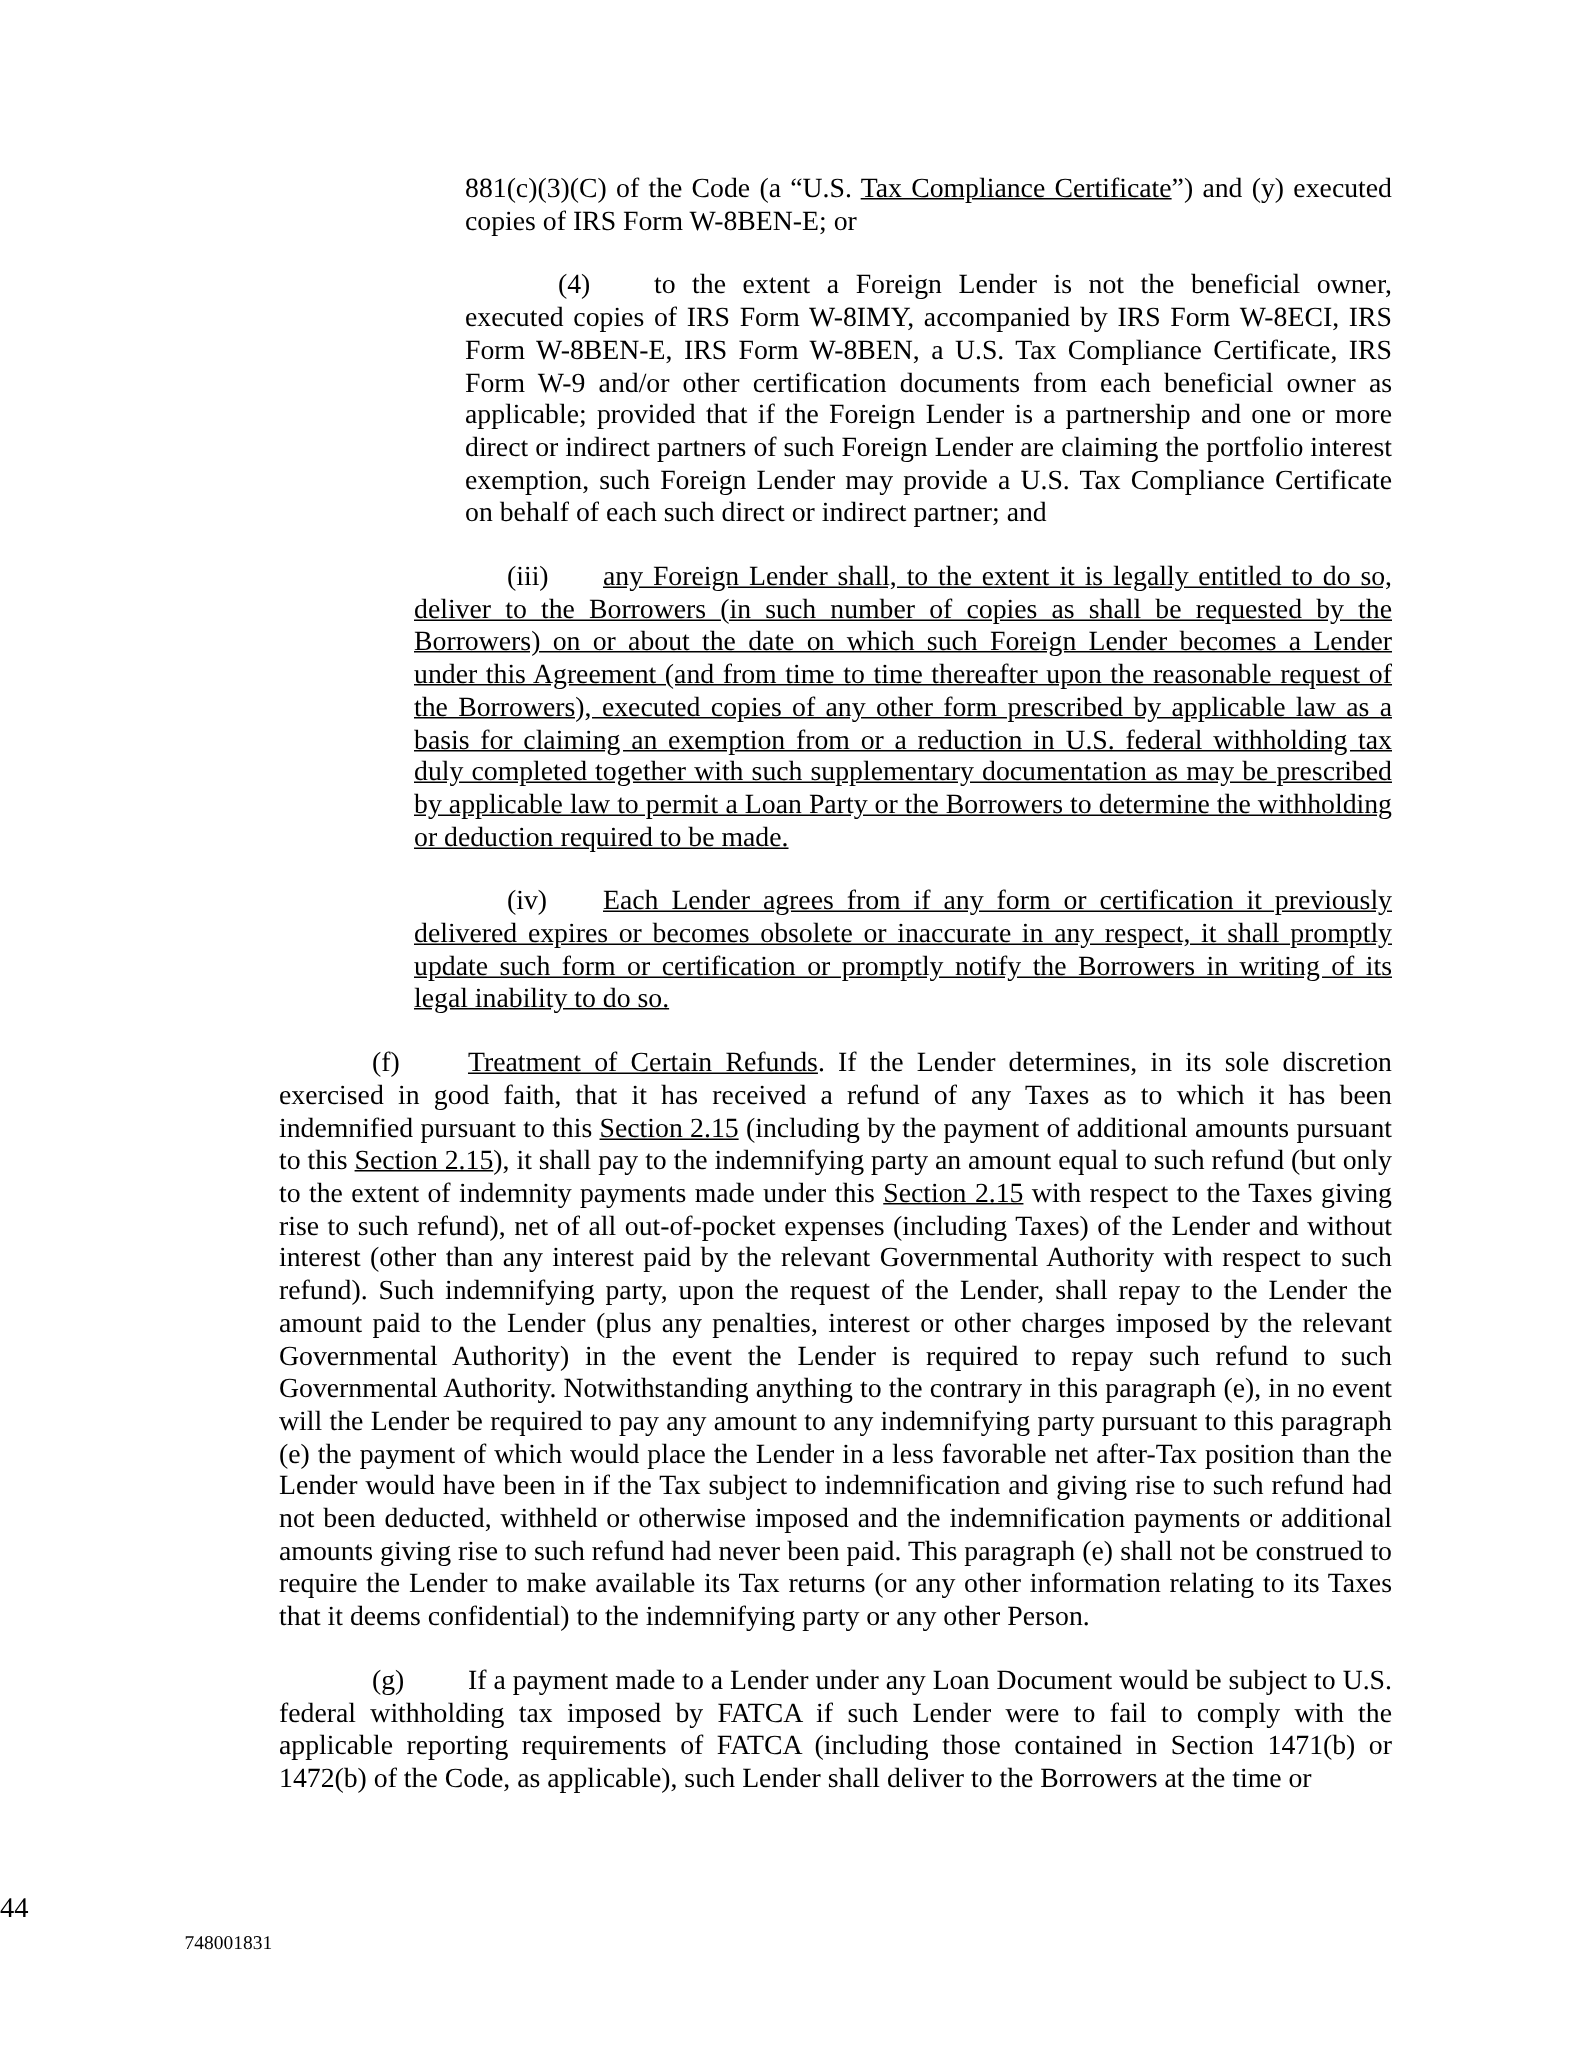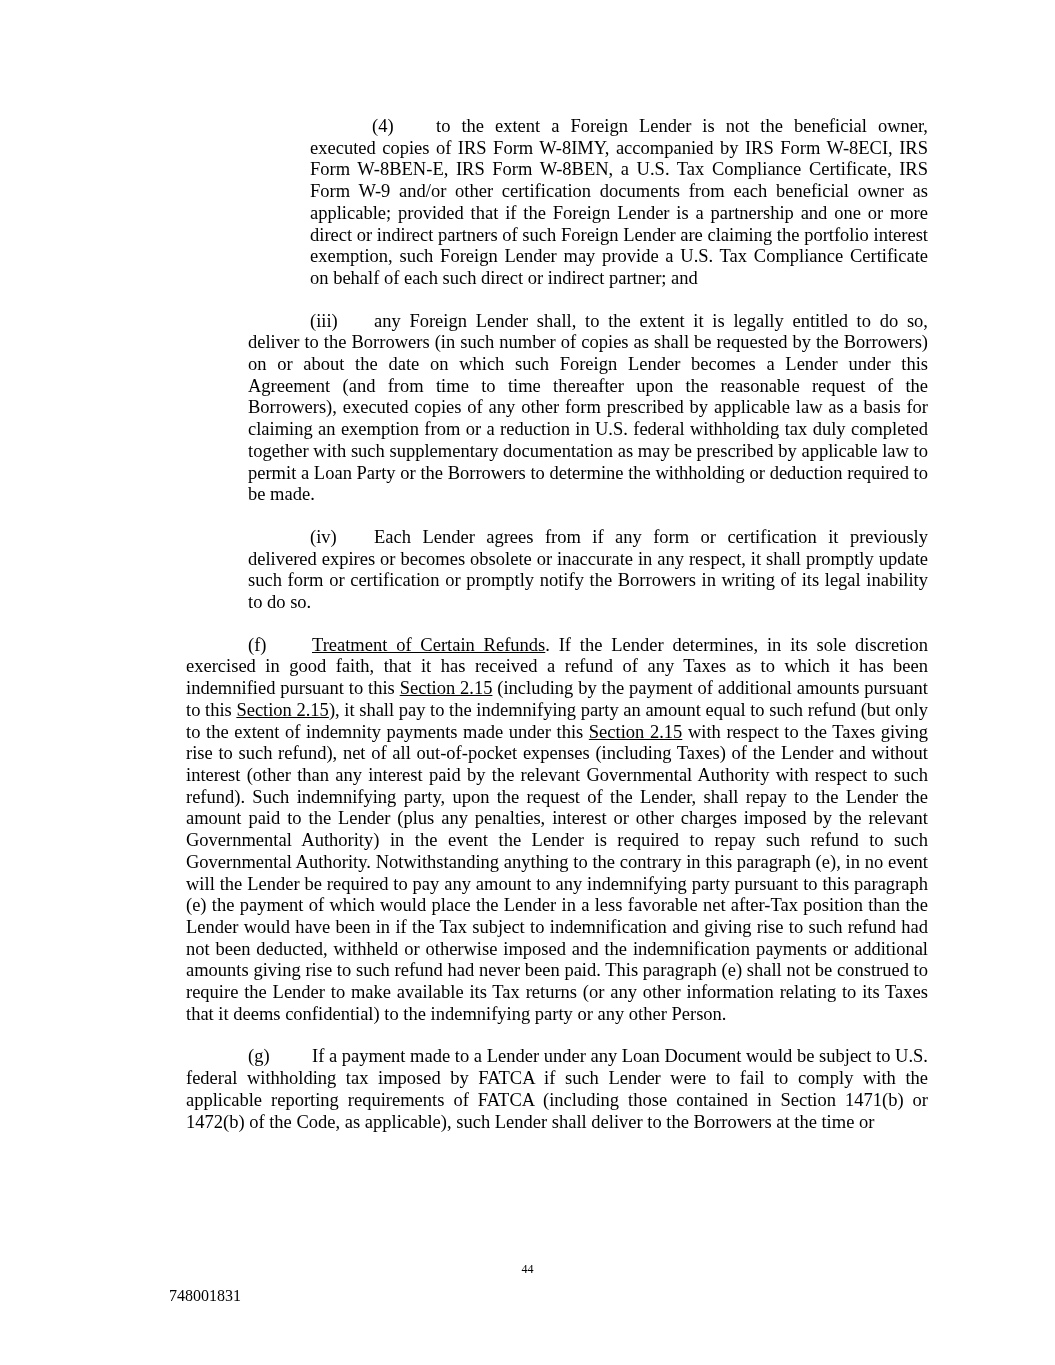--- a/index.html
+++ b/index.html
@@ -18,50 +18,50 @@
   .page-content {
     position: absolute;
     left: 186px;
     top: 116px;
     width: 742px;
     font-size: 18.5px;
     line-height: 21.7px;
     text-align: justify;
   }
   .para { margin: 0 0 21px 0; }
-  .lvl2 { margin-left: 62px; }
+  .lvl2 { margin-left: 90px; text-decoration: underline; }
   .lvl3 { margin-left: 124px; }
   .ind  { text-indent: 62px; }
   .plabel {
     display: inline-block;
     width: 64px;
     text-indent: 0;
   }
   .u { text-decoration: underline; }
   .page-number {
     position: absolute;
     top: 1262px;
     left: 0;
     width: 100%;
-    text-align: center;
-    font-size: 12px;
+    text-align: left;
+    font-size: 19px;
   }
   .doc-id {
     position: absolute;
     top: 1287px;
     left: 123px;
-    font-size: 16px;
-    margin-left: 46px;
+    font-size: 13px;
   }
 </style>
 </head>
 <body>
 
 <div class="page-content">
 
+  <p class="para lvl3"><span>881(c)(3)(C) of the Code (a “U.S. </span><span class="u">Tax Compliance Certificate</span><span>”) and (y) executed copies of IRS Form W-8BEN-E; or</span></p>
 
   <p class="para lvl3 ind"><span class="plabel">(4)</span><span>to the extent a Foreign Lender is not the beneficial owner, executed copies of IRS Form W-8IMY, accompanied by IRS Form W-8ECI, IRS Form W-8BEN-E, IRS Form W-8BEN, a U.S. Tax Compliance Certificate, IRS Form W-9 and/or other certification documents from each beneficial owner as applicable; provided that if the Foreign Lender is a partnership and one or more direct or indirect partners of such Foreign Lender are claiming the portfolio interest exemption, such Foreign Lender may provide a U.S. Tax Compliance Certificate on behalf of each such direct or indirect partner; and</span></p>
 
   <p class="para lvl2 ind"><span class="plabel">(iii)</span><span>any Foreign Lender shall, to the extent it is legally entitled to do so, deliver to the Borrowers (in such number of copies as shall be requested by the Borrowers) on or about the date on which such Foreign Lender becomes a Lender under this Agreement (and from time to time thereafter upon the reasonable request of the Borrowers), executed copies of any other form prescribed by applicable law as a basis for claiming an exemption from or a reduction in U.S. federal withholding tax duly completed together with such supplementary documentation as may be prescribed by applicable law to permit a Loan Party or the Borrowers to determine the withholding or deduction required to be made.</span></p>
 
   <p class="para lvl2 ind"><span class="plabel">(iv)</span><span>Each Lender agrees from if any form or certification it previously delivered expires or becomes obsolete or inaccurate in any respect, it shall promptly update such form or certification or promptly notify the Borrowers in writing of its legal inability to do so.</span></p>
 
   <p class="para ind"><span class="plabel">(f)</span><span class="u">Treatment of Certain Refunds</span><span>.  If the Lender determines, in its sole discretion exercised in good faith, that it has received a refund of any Taxes as to which it has been indemnified pursuant to this </span><span class="u">Section 2.15</span><span> (including by the payment of additional amounts pursuant to this </span><span class="u">Section 2.15</span><span>), it shall pay to the indemnifying party an amount equal to such refund (but only to the extent of indemnity payments made under this </span><span class="u">Section 2.15</span><span> with respect to the Taxes giving rise to such refund), net of all out-of-pocket expenses (including Taxes) of the Lender and without interest (other than any interest paid by the relevant Governmental Authority with respect to such refund).  Such indemnifying party, upon the request of the Lender, shall repay to the Lender the amount paid to the Lender (plus any penalties, interest or other charges imposed by the relevant Governmental Authority) in the event the Lender is required to repay such refund to such Governmental Authority.  Notwithstanding anything to the contrary in this paragraph (e), in no event will the Lender be required to pay any amount to any indemnifying party pursuant to this paragraph (e) the payment of which would place the Lender in a less favorable net after-Tax position than the Lender would have been in if the Tax subject to indemnification and giving rise to such refund had not been deducted, withheld or otherwise imposed and the indemnification payments or additional amounts giving rise to such refund had never been paid.  This paragraph (e) shall not be construed to require the Lender to make available its Tax returns (or any other information relating to its Taxes that it deems confidential) to the indemnifying party or any other Person.</span></p>
 
   <p class="para ind"><span class="plabel">(g)</span><span>If a payment made to a Lender under any Loan Document would be subject to U.S. federal withholding tax imposed by FATCA if such Lender were to fail to comply with the applicable reporting requirements of FATCA (including those contained in Section 1471(b) or 1472(b) of the Code, as applicable), such Lender shall deliver to the Borrowers at the time or</span></p>

